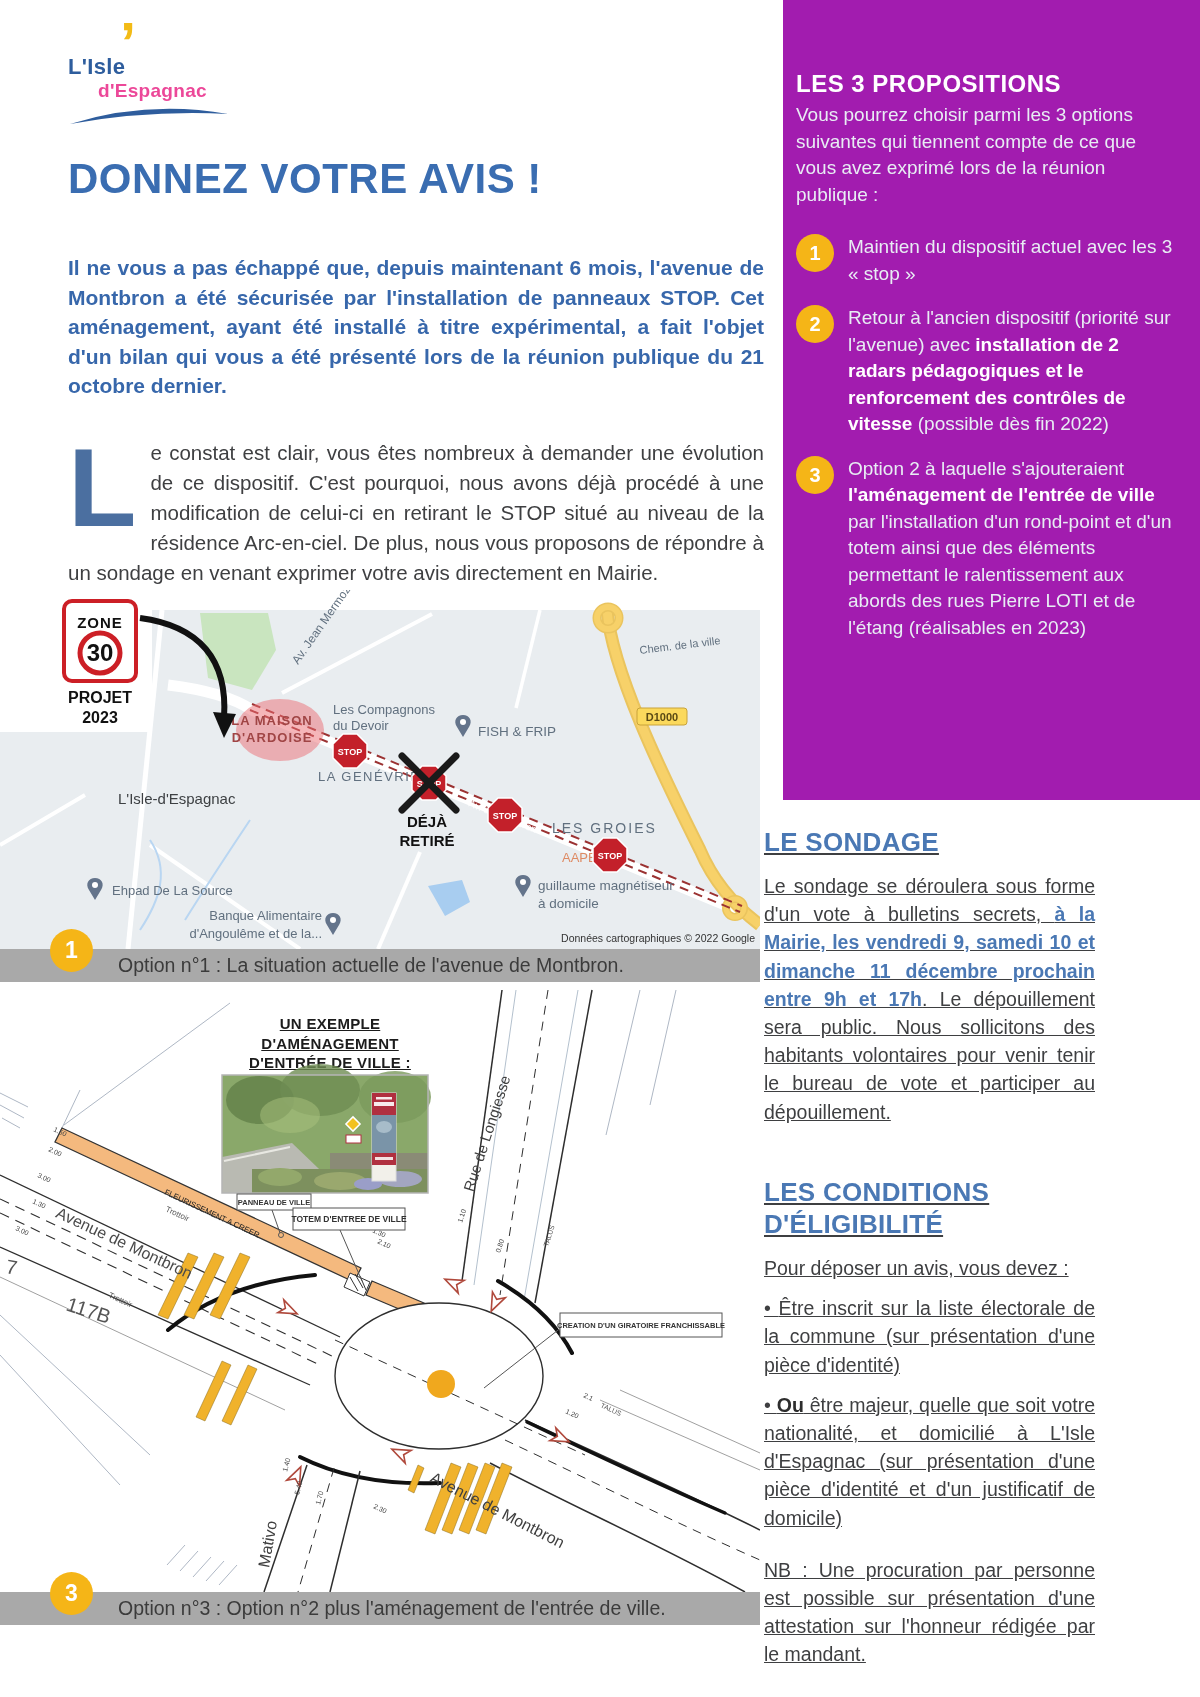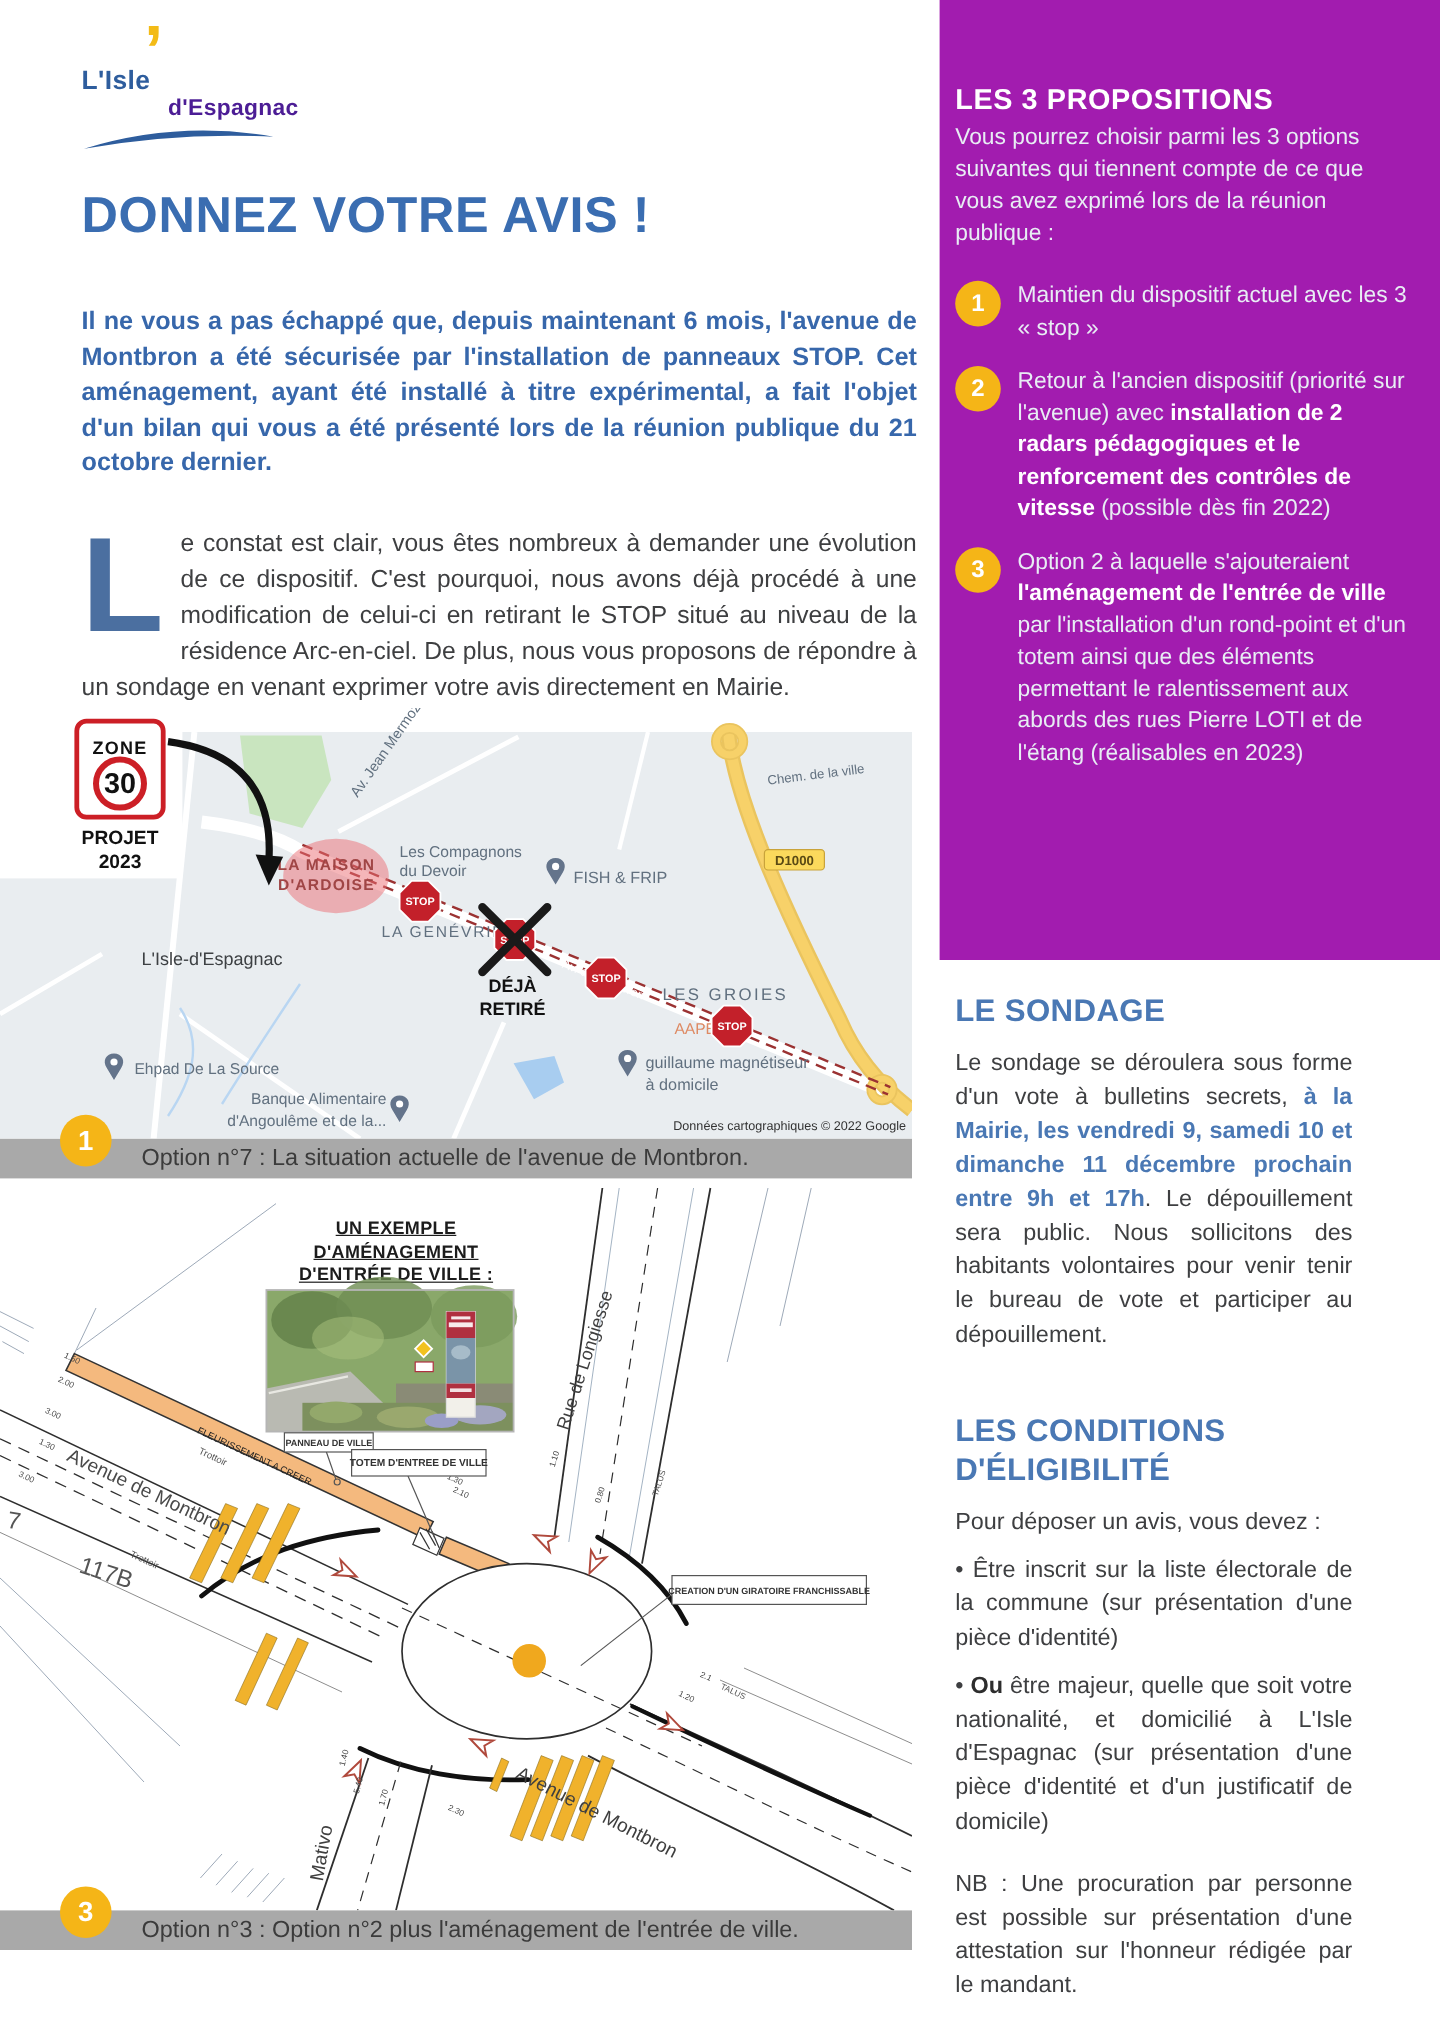--- a/index.html
+++ b/index.html
@@ -3,21 +3,21 @@
 <meta charset="utf-8">
 <style>
   html,body{margin:0;padding:0;background:#fff;}
   .page{position:relative;width:1200px;height:1697px;background:#ffffff;overflow:hidden;
         font-family:"Liberation Sans",sans-serif;color:#3e3f41;}
 
   
   .logo{position:absolute;left:68px;top:36px;width:200px;height:92px;}
   .logo .l1{position:absolute;left:0;top:18px;font-size:22px;font-weight:bold;color:#2e5d9d;letter-spacing:.3px;}
   .logo .drop{position:absolute;left:52px;top:-22px;font-size:58px;font-weight:bold;color:#f3bb16;line-height:1;}
-  .logo .l2{position:absolute;left:30px;top:44px;font-size:19px;font-weight:bold;color:#4c1d95;letter-spacing:.3px;margin-left:42px;}
+  .logo .l2{position:absolute;left:30px;top:44px;font-size:19px;font-weight:bold;color:#ec4899;letter-spacing:.3px;}
   .logo svg{position:absolute;left:0;top:70px;}
 
   
   .titleblock{position:absolute;left:68px;top:146px;width:700px;}
   .title-light{font-size:42px;font-weight:300;color:#4377b3;letter-spacing:1.5px;line-height:1.05;}
   .title-bold{font-size:42px;font-weight:800;color:#3a6db1;letter-spacing:.5px;line-height:1.05;margin-top:11px;}
 
   .intro{position:absolute;left:68px;top:253px;width:696px;font-size:21px;font-weight:700;
          color:#3767ab;line-height:29.5px;text-align:justify;}
 
@@ -42,21 +42,21 @@
               box-sizing:border-box;padding:70px 73px 0 13px;}
   .bp-head{font-size:24px;font-weight:800;color:#ffffff;letter-spacing:.5px;}
   .bp-intro{margin-top:4px;font-size:19px;line-height:26.5px;color:#e8edf4;}
   .prop-item{display:flex;margin-top:18px;}
   .prop-item.first{margin-top:26px;}
   .num-circle{flex:0 0 38px;width:38px;height:38px;border-radius:50%;background:#f5b517;
               color:#fff;font-size:20px;font-weight:800;text-align:center;line-height:38px;margin-right:14px;}
   .prop-text{font-size:19px;line-height:26.5px;color:#e8edf4;}
   .prop-text strong{color:#ffffff;font-weight:800;}
 
-  .sec{position:absolute;left:796px;width:331px;}
+  .sec{position:absolute;left:764px;width:331px;text-decoration:underline;}
   .sondage{top:826px;} .conditions{top:1176px;}
   .sec-head{font-size:26px;font-weight:800;color:#4a78b4;line-height:32px;letter-spacing:.3px;}
   .sec p{margin:14px 0 0 0;font-size:19.5px;line-height:28.2px;color:#3e3f41;text-align:justify;}
   .sondage p strong{color:#4a78b4;font-weight:800;}
   .conditions p.bullet{margin-top:12px;}
   .conditions p strong{font-weight:800;color:#2d2d2d;}
   .conditions p.nb{margin-top:24px;}
 
   svg text{font-family:"Liberation Sans",sans-serif;}
 </style>
@@ -194,21 +194,21 @@
       <path d="M140,28 C200,36 228,70 224,128" stroke="#111" stroke-width="6" fill="none"></path>
       <polygon points="213,122 236,124 224,148" fill="#111"></polygon>
     </g>
 
     <text x="755" y="352" font-size="10.5" fill="#333" text-anchor="end">Données cartographiques © 2022 Google</text>
   </svg>
   </div>
 
   <div class="cap-bar cap1">
     <div class="badge">1</div>
-    <span>Option n°7 : La situation actuelle de l'avenue de Montbron.</span>
+    <span>Option n°1 : La situation actuelle de l'avenue de Montbron.</span>
   </div>
 
   <div class="example-head">
     <div>UN EXEMPLE</div>
     <div>D'AMÉNAGEMENT</div>
     <div>D'ENTRÉE DE VILLE :</div>
   </div>
 
   <div class="plan-fig">
   <svg viewBox="0 0 760 607" width="760" height="607">

